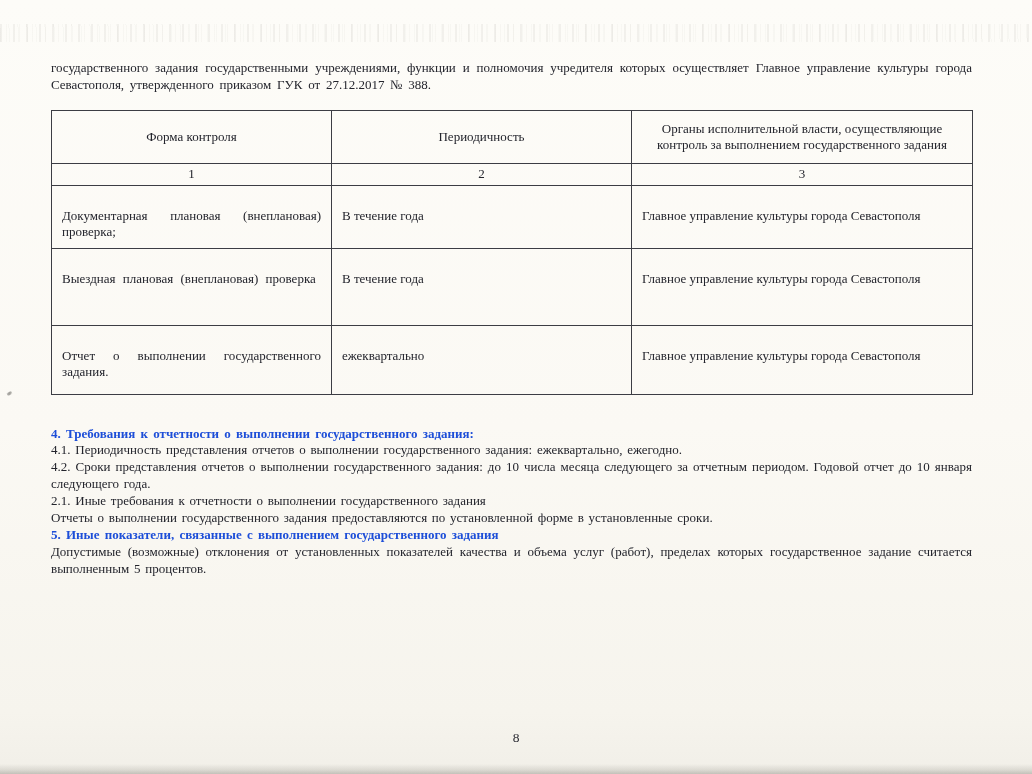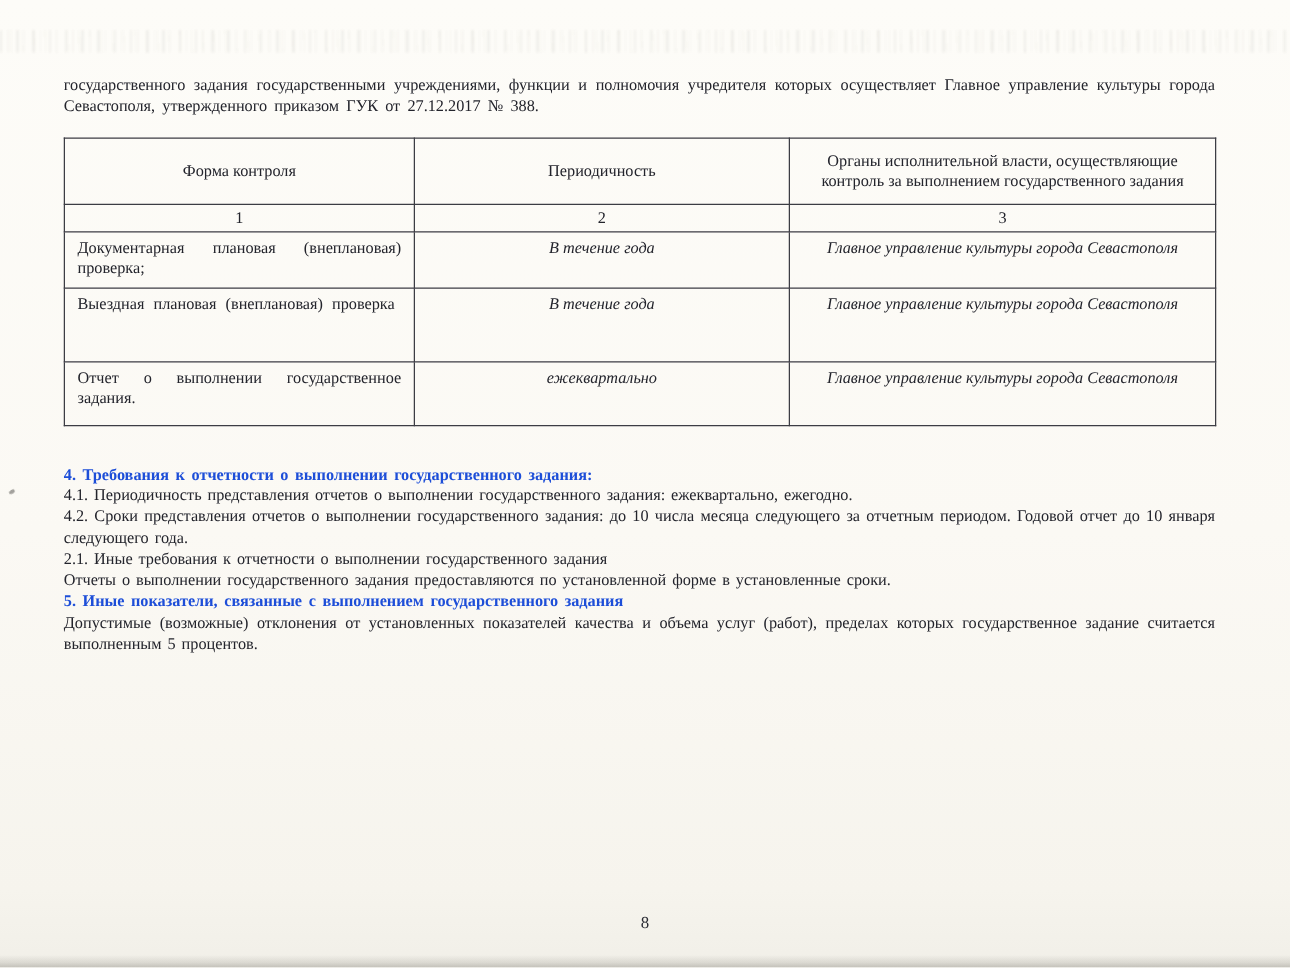--- a/index.html
+++ b/index.html
@@ -90,27 +90,27 @@
     vertical-align: middle;
   }
   table.control-table tr.num-row td {
     height: 16px;
     text-align: center;
     vertical-align: middle;
     padding: 2px 6px;
   }
   table.control-table tbody tr.data-row td {
     vertical-align: top;
-    padding-top: 4px;
+    padding-top: 22px;
   }
   table.control-table tr.r1 td { height: 36px; }
   table.control-table tr.r2 td { height: 50px; }
   table.control-table tr.r3 td { height: 42px; }
   td.cell-form { text-align: justify; word-spacing: 4px; }
-  td.cell-period, td.cell-authority { text-align: center; font-style: italic; }
+  td.cell-period, td.cell-authority { text-align: left; }
   .sections {
     margin-top: 31px;
     font-size: 13px;
     line-height: 16.9px;
   }
   .sections p {
     margin: 0;
     text-align: justify;
     word-spacing: 1.5px;
   }
@@ -164,21 +164,21 @@
           <td class="cell-form">Документарная плановая (внеплановая) проверка;</td>
           <td class="cell-period">В течение года</td>
           <td class="cell-authority">Главное управление культуры города Севастополя</td>
         </tr>
         <tr class="data-row r2">
           <td class="cell-form">Выездная плановая (внеплановая) проверка</td>
           <td class="cell-period">В течение года</td>
           <td class="cell-authority">Главное управление культуры города Севастополя</td>
         </tr>
         <tr class="data-row r3">
-          <td class="cell-form">Отчет о выполнении государственное задания.</td>
+          <td class="cell-form">Отчет о выполнении государственного задания.</td>
           <td class="cell-period">ежеквартально</td>
           <td class="cell-authority">Главное управление культуры города Севастополя</td>
         </tr>
       </tbody>
     </table>
 
     <div class="sections">
       <p class="bold">4. Требования к отчетности о выполнении государственного задания:</p>
       <p>4.1. Периодичность представления отчетов о выполнении государственного задания: ежеквартально, ежегодно.</p>
       <p>4.2. Сроки представления отчетов о выполнении государственного задания: до 10 числа месяца следующего за отчетным периодом. Годовой отчет до 10 января следующего года.</p>

